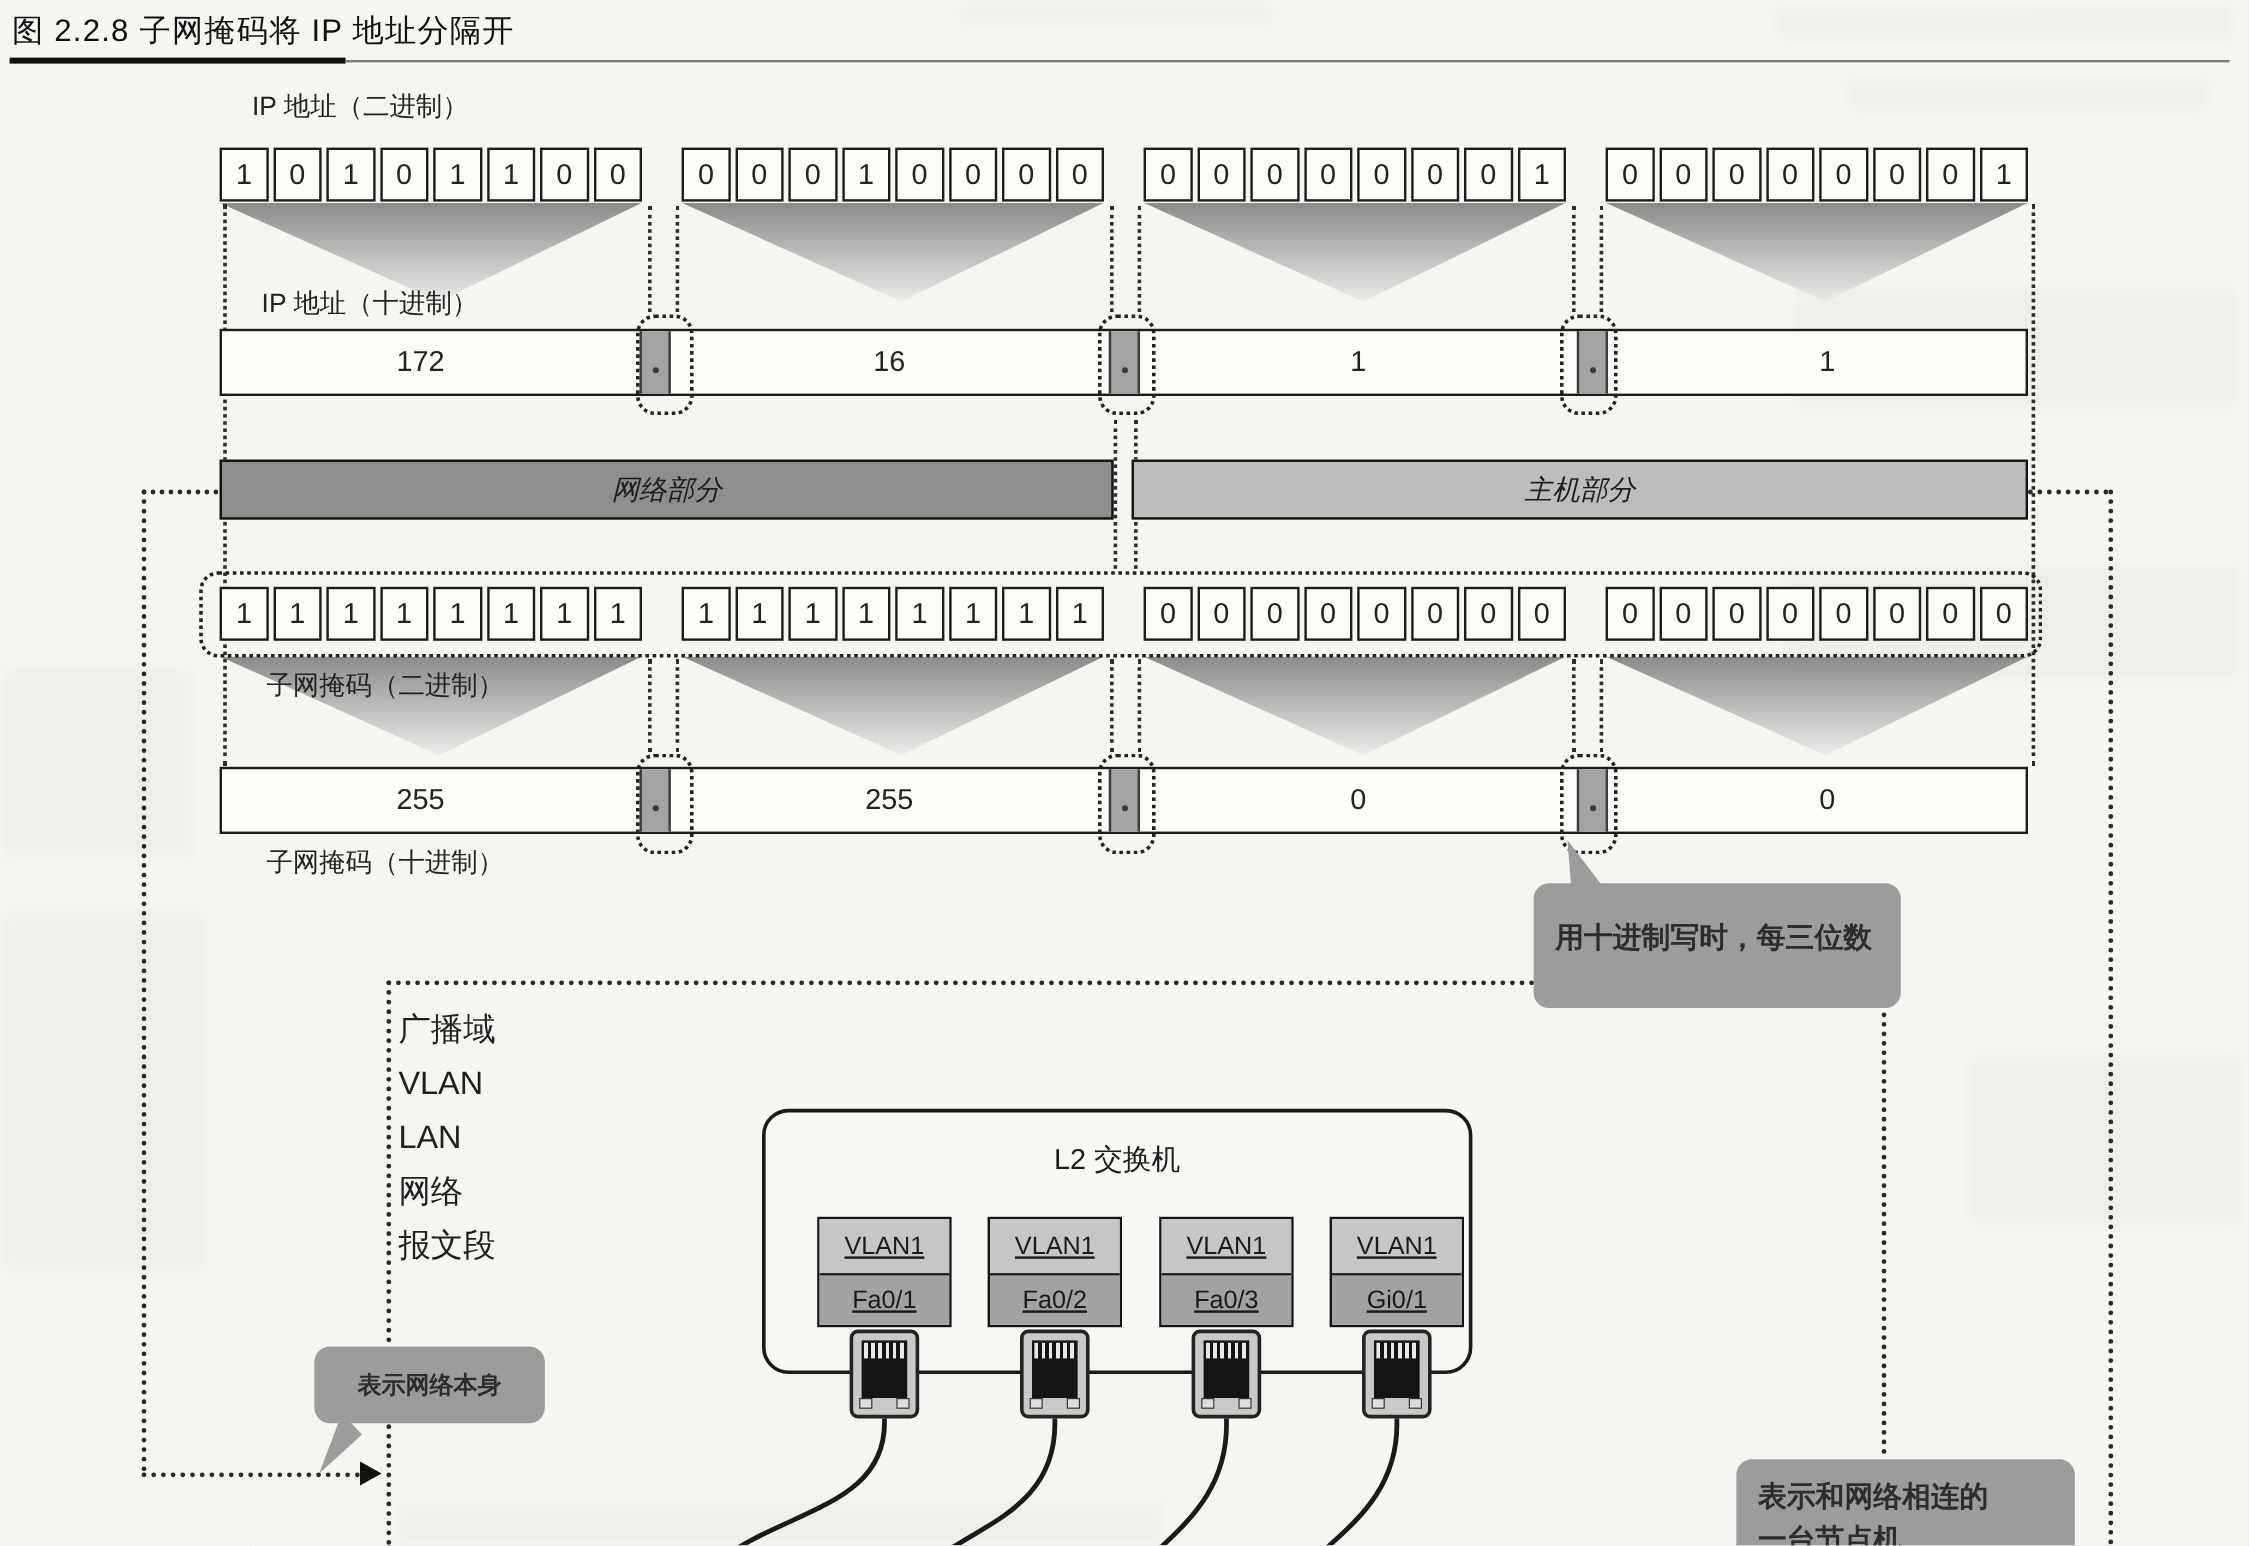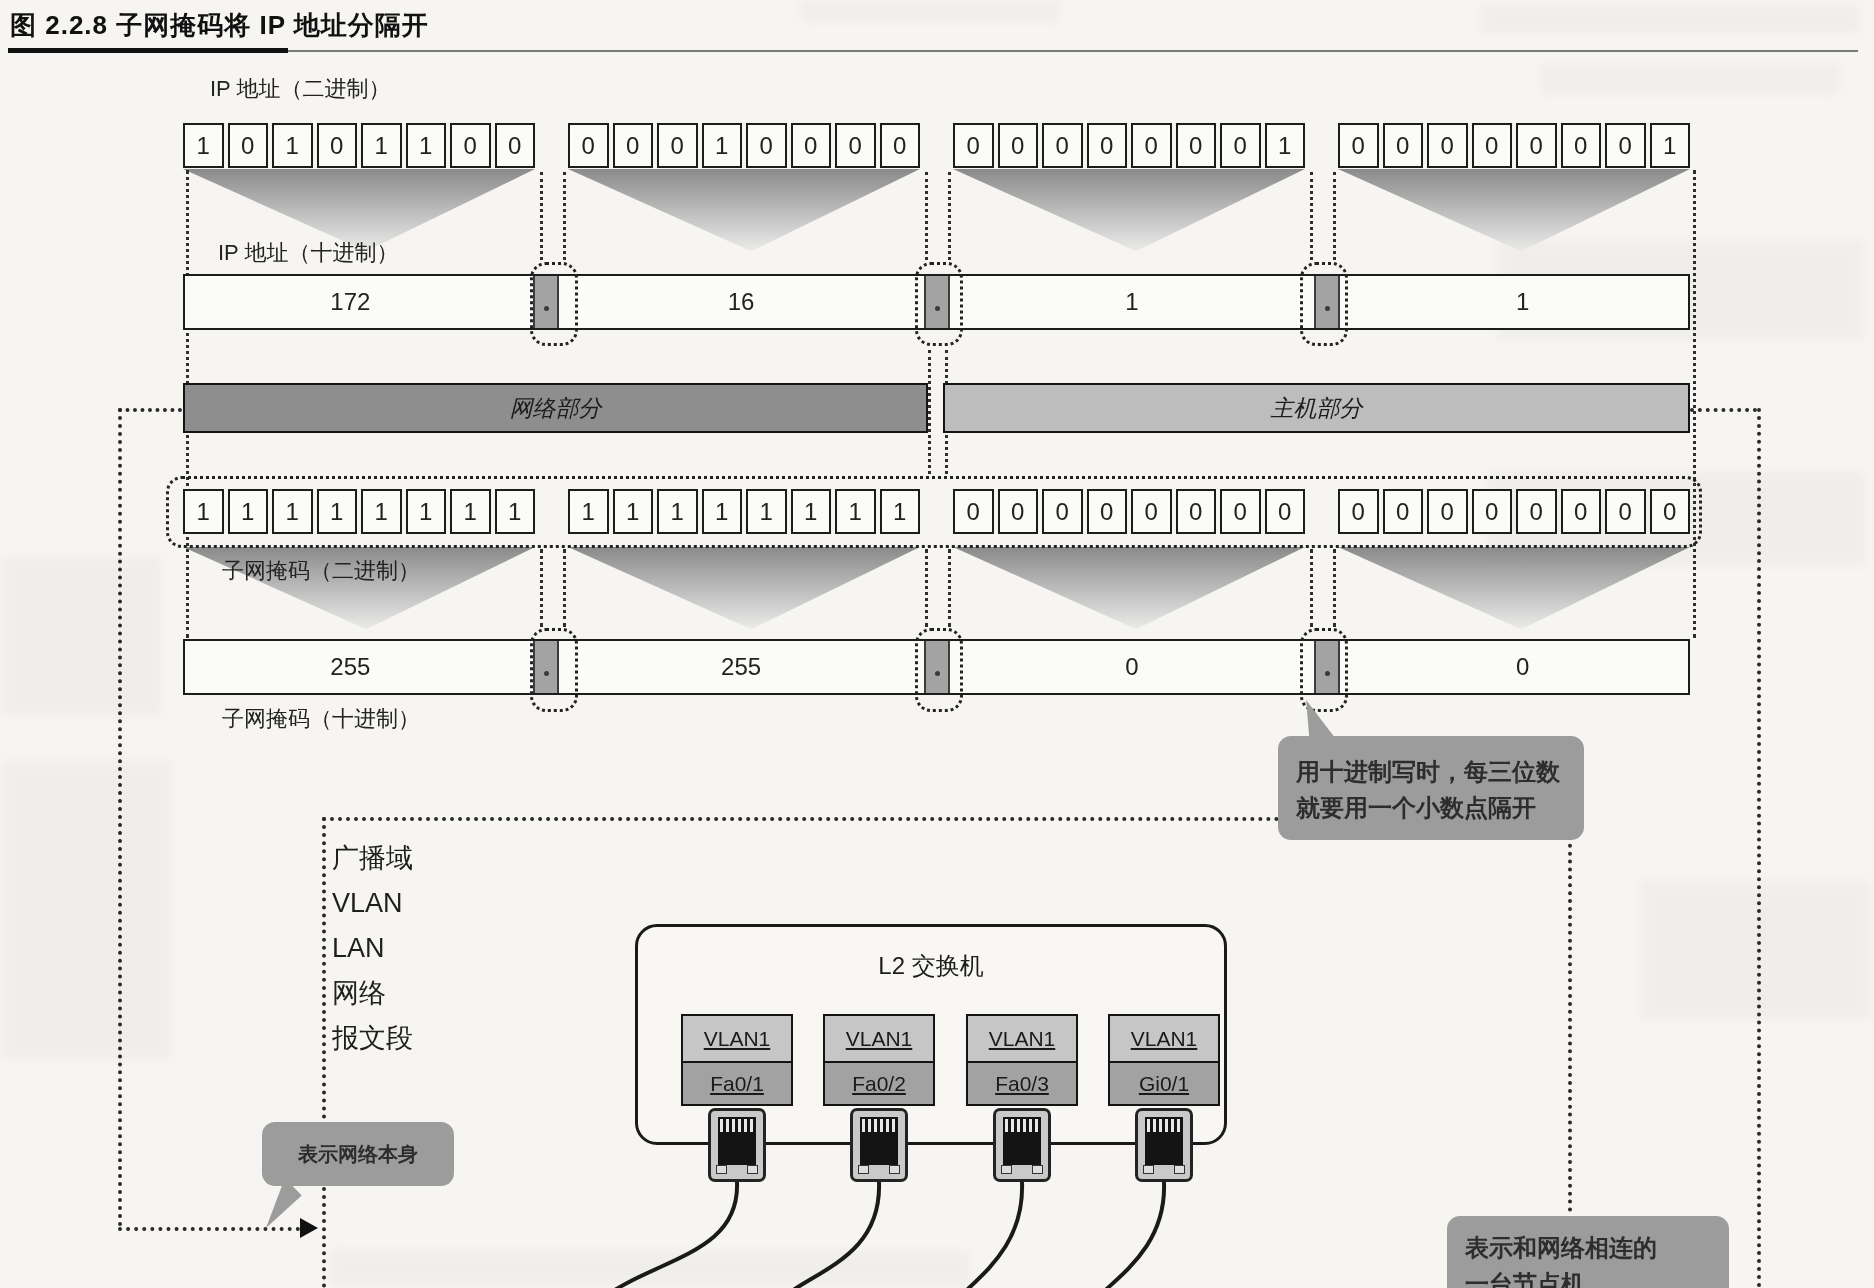--- a/index.html
+++ b/index.html
@@ -1,20 +1,20 @@
 <!DOCTYPE html>
 <html><head>
 <meta charset="utf-8">
 <style>
   html,body{margin:0;padding:0;background:#e8e7e4;}
   #page{position:relative;width:1874px;height:1288px;background:#f6f5f2;overflow:hidden;
         font-family:"Liberation Sans","DejaVu Sans",sans-serif;color:#1a1a1a;}
   .abs{position:absolute;}
   
-  #title{left:10px;top:8px;font-size:26px;font-weight:bold;letter-spacing:1px;color:#111;z-index:6;}
+  #title{left:10px;top:8px;font-size:26px;font-weight:normal;letter-spacing:1px;color:#111;z-index:6;}
   #rule-thick{left:8px;top:48px;width:280px;height:5px;background:#111;z-index:6;}
   #rule-thin{left:288px;top:50px;width:1570px;height:2px;background:#7a7a78;z-index:6;}
   
   .lbl{font-size:22px;color:#222;z-index:4;white-space:nowrap;}
   
   .binrow{left:183px;width:1507px;height:45px;display:flex;gap:33px;z-index:3;}
   .octet{flex:1;display:flex;gap:4px;}
   .bitcell{flex:1;border:2px solid #1c1c1c;background:#fbfbf8;display:flex;align-items:center;
            justify-content:center;font-size:24px;color:#222;}
   
@@ -313,23 +313,22 @@
 
   <svg class="cables" width="1874" height="1288">
     <path d="M737,1182 C740,1255 655,1258 600,1300" fill="none" stroke="#1a1a1a" stroke-width="4"></path>
     <path d="M879,1182 C882,1262 805,1272 775,1305" fill="none" stroke="#1a1a1a" stroke-width="4"></path>
     <path d="M1022,1182 C1025,1258 962,1285 950,1310" fill="none" stroke="#1a1a1a" stroke-width="4"></path>
     <path d="M1164,1182 C1167,1258 1100,1285 1088,1310" fill="none" stroke="#1a1a1a" stroke-width="4"></path>
   </svg>
 
   <div class="abs tail" style="left:1296px;top:700px;width:46px;height:44px;
        -webkit-clip-path:polygon(22% 0,95% 100%,30% 100%);clip-path:polygon(22% 0,95% 100%,30% 100%)"></div>
-  <div class="abs callout" style="left:1278px;top:736px;width:306px;height:104px;padding:18px 18px;box-sizing:border-box;font-size:24px;line-height:36px">
+  <div class="abs callout" style="left:1278px;top:736px;width:306px;height:104px;padding:28px 18px;box-sizing:border-box;font-size:24px;line-height:36px">
     <div>用十进制写时，每三位数</div>
-    <div>就要用一个小数点隔开</div>
   </div>
 
   <div class="abs tail" style="left:266px;top:1178px;width:42px;height:50px;
        -webkit-clip-path:polygon(45% 0,85% 35%,0 100%);clip-path:polygon(45% 0,85% 35%,0 100%)"></div>
   <div class="abs callout" style="left:262px;top:1122px;width:192px;height:64px;display:flex;align-items:center;justify-content:center;font-size:20px">
     <span>表示网络本身</span>
   </div>
 
   <div class="abs callout" style="left:1447px;top:1216px;width:282px;height:110px;padding:14px 18px;box-sizing:border-box;font-size:24px;line-height:36px">
     <div>表示和网络相连的</div>

